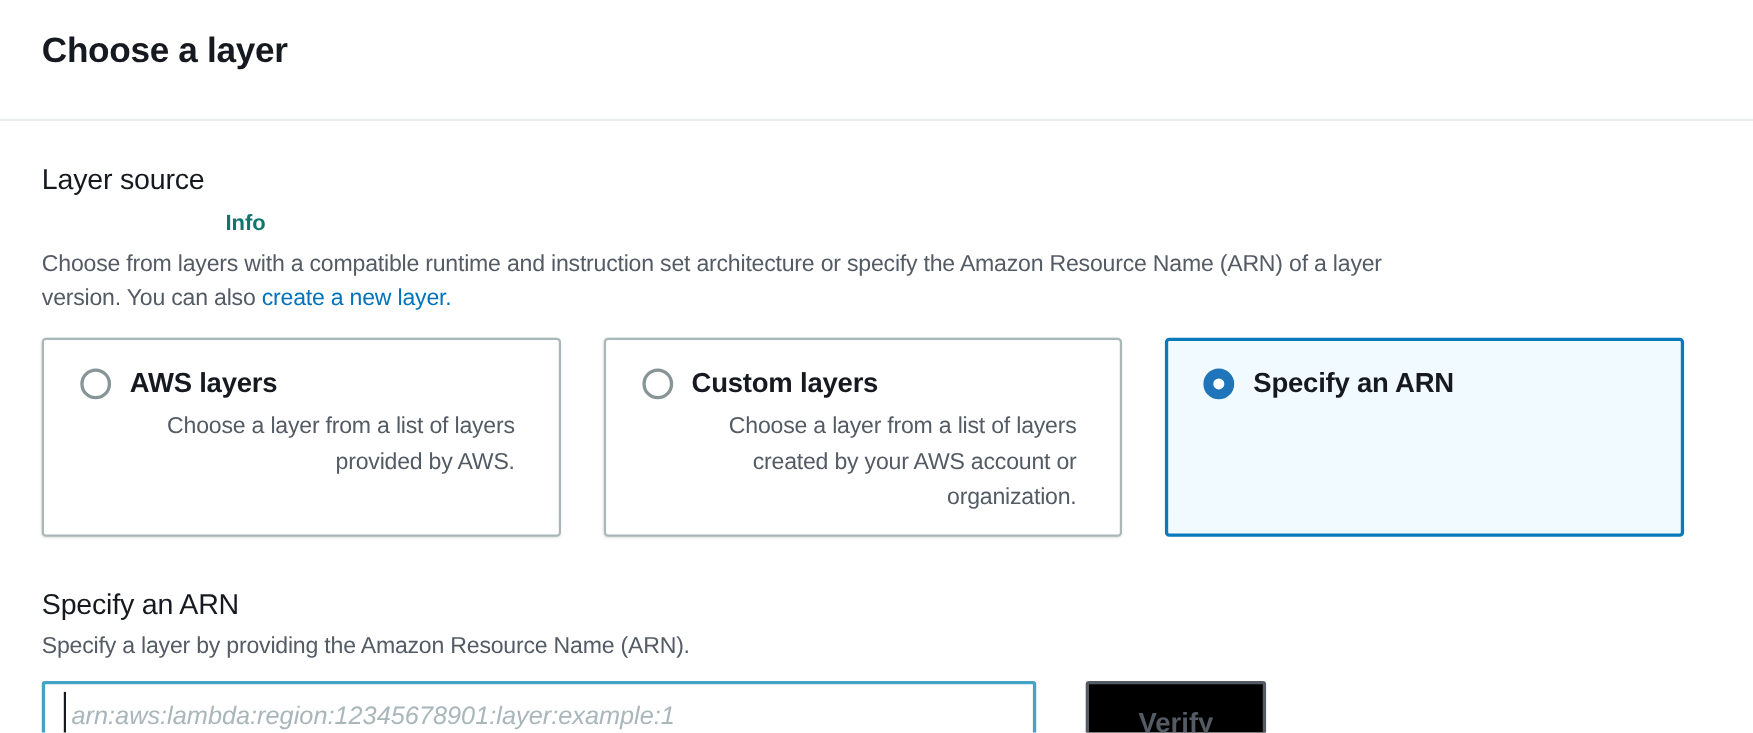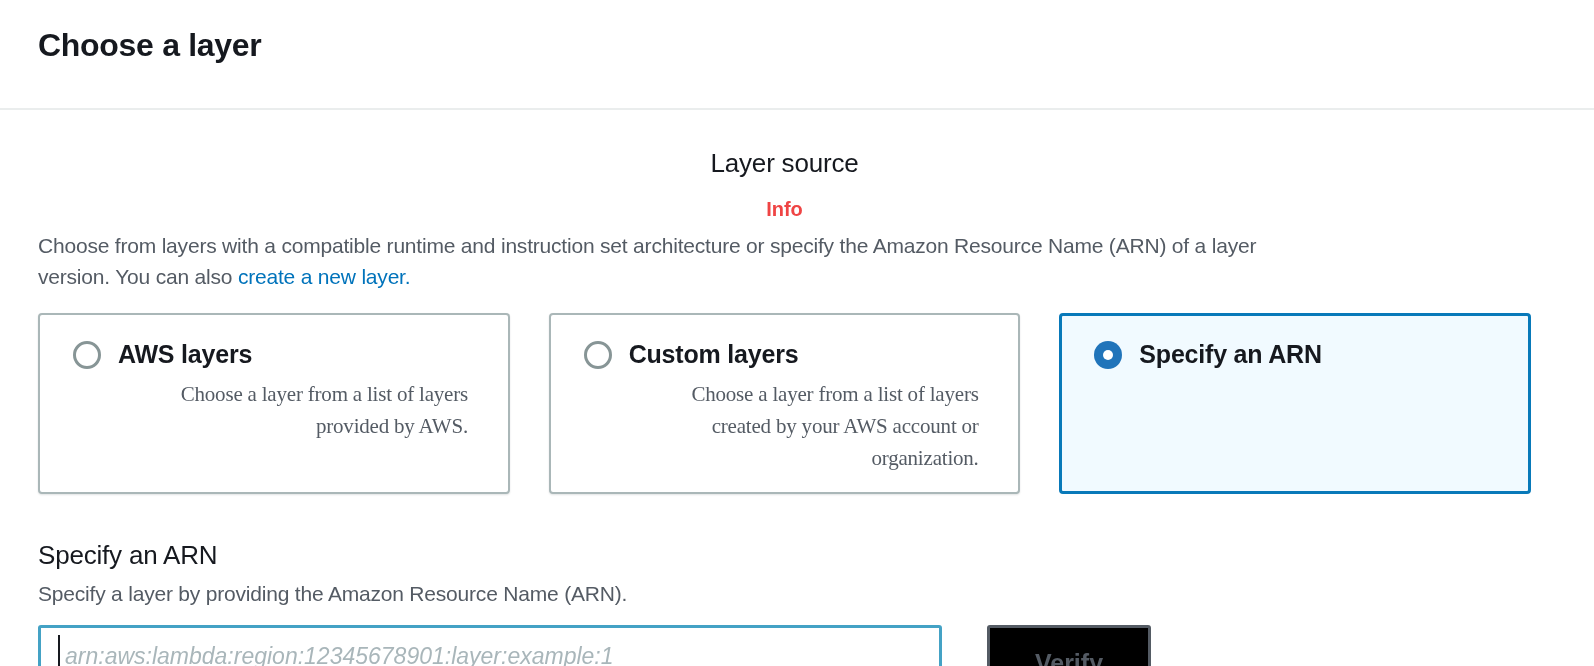--- a/index.html
+++ b/index.html
@@ -23,36 +23,36 @@
     letter-spacing: -0.3px;
     color: #16191f;
   }
   
   .main {
     padding: 0 63px 0 38px;
   }
   .field-label-row {
     margin-top: 38px;
     display: flex;
-    align-items: center;
+    align-items: flex-start;
     gap: 19px;
-    flex-direction: column;
   }
   .field-label {
     font-size: 26px;
     font-weight: 400;
     color: #16191f;
     letter-spacing: -0.2px;
   }
   .info-link {
     font-size: 20px;
     font-weight: 700;
-    color: #ef4444;
+    color: #0f766e;
     text-decoration: none;
     cursor: pointer;
+    margin-top: 44px;
   }
   .field-desc {
     margin-top: 9px;
     font-size: 21px;
     line-height: 31px;
     color: #545b64;
     letter-spacing: -0.2px;
     max-width: 1470px;
   }
   .text-link {
@@ -116,21 +116,20 @@
     color: #16191f;
     letter-spacing: -0.2px;
   }
   .tile-desc {
     margin: 9px 0 0 45px;
     font-size: 21px;
     line-height: 32px;
     color: #545b64;
     letter-spacing: -0.2px;
     max-width: 350px;
-    font-family: Liberation Serif, serif;
   }
   
   .arn-label {
     margin-top: 46px;
     font-size: 26px;
     font-weight: 400;
     color: #16191f;
     letter-spacing: -0.2px;
   }
   .arn-desc {

